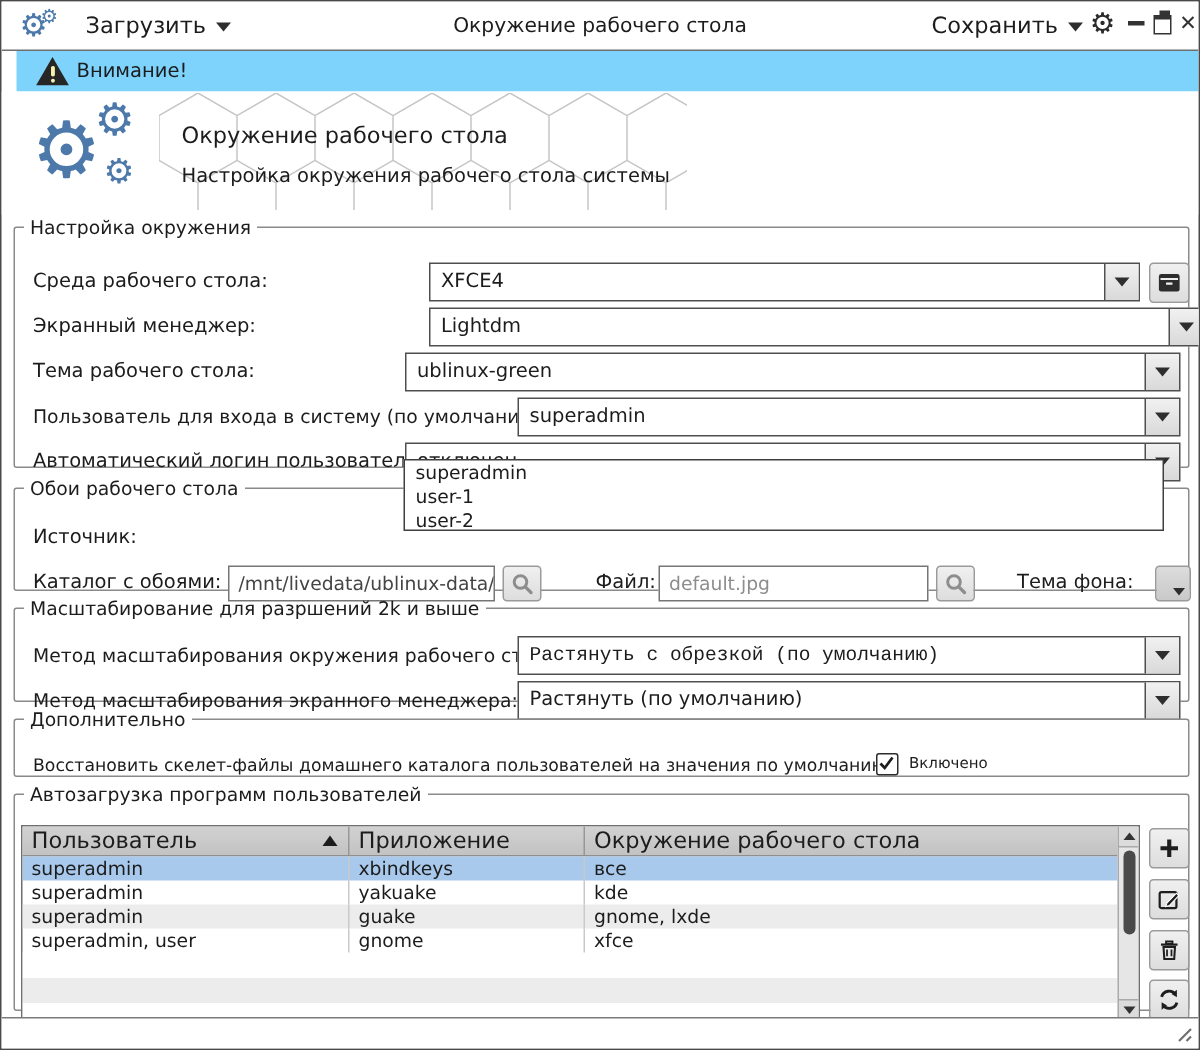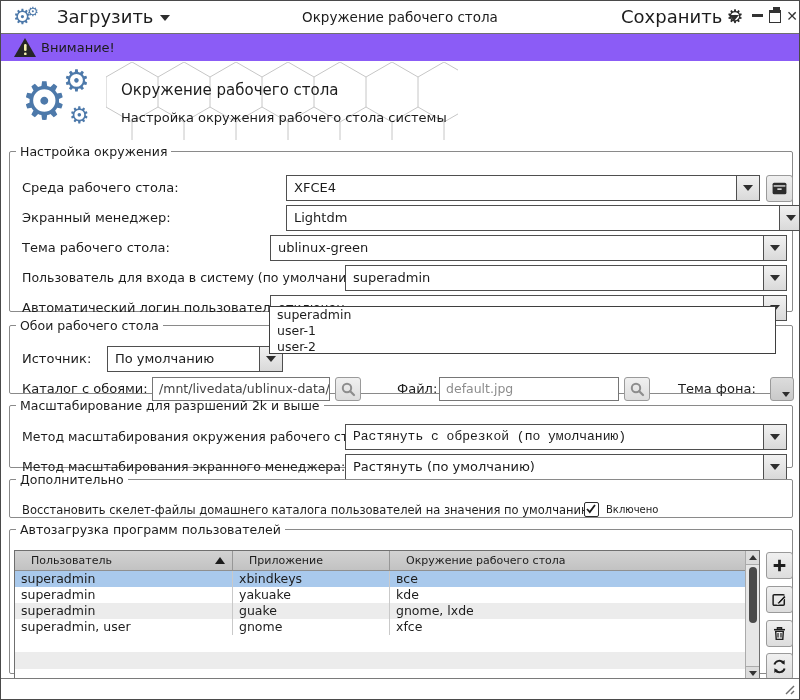--- a/index.html
+++ b/index.html
@@ -6,33 +6,33 @@
   .window{
     position:relative;width:800px;height:700px;background:#fff;
     border:1px solid #4a4a4a;box-sizing:border-box;overflow:hidden;
     font-family:"DejaVu Sans",sans-serif;color:#1c1c1c;
   }
   
   .titlebar{position:absolute;left:0;top:0;right:0;height:32px;background:#fff;border-bottom:1px solid #6f6f6f;}
   .tb-logo{position:absolute;left:12px;top:2px;width:32px;height:28px;color:#4d79aa;}
   .tb-logo .g1{position:absolute;left:0;top:0;font-size:21px;line-height:28px;}
   .tb-logo .g2{position:absolute;left:14px;top:-5px;font-size:13px;line-height:28px;}
-  .tb-btn{position:absolute;top:0;height:32px;line-height:32px;font-size:18px;cursor:default;}
+  .tb-btn{position:absolute;top:0;height:32px;line-height:32px;font-size:15px;cursor:default;}
   .tb-load{left:56px;}
   .tb-save{left:620px;}
   .caret{display:inline-block;width:0;height:0;border-left:5px solid transparent;border-right:5px solid transparent;border-top:6px solid #2e2e2e;margin-left:7px;vertical-align:middle;}
   .tb-title{position:absolute;left:0;right:0;top:0;height:32px;line-height:32px;text-align:center;font-size:13.5px;}
   .tb-gear{position:absolute;left:722px;top:0;width:24px;height:32px;line-height:31px;font-size:19px;color:#2b2b2b;text-align:center;}
   .winctl{position:absolute;top:0;height:32px;width:14px;text-align:center;color:#333;}
   .wc-min{left:750px;}.wc-max{left:767px;}.wc-close{left:784px;font-size:14px;line-height:30px;}
   .wc-min .bar{position:absolute;left:1px;top:13px;width:11px;height:3px;background:#333;}
   .wc-max .sq{position:absolute;left:1px;top:9px;width:10px;height:9px;border:1px solid #333;border-top-width:3px;}
   .wc-max .sq2{position:absolute;left:5px;top:6px;width:7px;height:3px;background:#333;}
   
-  .warnbar{position:absolute;left:0;top:33px;right:0;height:27px;background:#8b5cf6;}
+  .warnbar{position:absolute;left:10px;top:33px;right:0;height:27px;background:#7dd3fc;}
   .warn-ico{position:absolute;left:13px;top:4px;}
   .warn-text{position:absolute;left:40px;top:0;height:27px;line-height:27px;font-size:13px;color:#1c1c1c;}
   
   .hero{position:absolute;left:0;top:60px;right:0;height:82px;background:#fff;}
   .hex{position:absolute;left:105px;top:1px;}
   .hero-logo{position:absolute;left:20px;top:8px;width:92px;height:70px;color:#4d79aa;}
   .hero-logo .g1{position:absolute;left:0;top:4px;font-size:52px;line-height:56px;}
   .hero-logo .g2{position:absolute;left:42px;top:-8px;font-size:30px;line-height:40px;}
   .hero-logo .g3{position:absolute;left:48px;top:30px;font-size:23px;line-height:32px;}
   .hero-title{position:absolute;left:120px;top:20px;font-size:15px;color:#1c1c1c;}
@@ -50,21 +50,21 @@
   .tin{position:absolute;height:24px;background:#fff;border:1px solid #767676;box-sizing:border-box;font-size:12.5px;line-height:22px;padding:0 6px;white-space:nowrap;overflow:hidden;}
   .btn-sq{position:absolute;background:linear-gradient(#f0f0f0,#ddd);border:1px solid #9a9a9a;border-radius:3px;box-sizing:border-box;display:flex;align-items:center;justify-content:center;}
   .dropdown-list{position:absolute;left:268px;top:305px;width:507px;height:48px;background:#fff;border:1px solid #3f3f3f;box-sizing:border-box;z-index:30;}
   .dropdown-list .opt{height:16px;line-height:16px;font-size:12.5px;padding-left:7px;}
   
   .cb{position:absolute;width:15px;height:15px;border:1.5px solid #2c2c2c;border-radius:2px;background:#fff;box-sizing:border-box;}
   
   .grid{position:absolute;left:4px;top:13px;width:746px;height:131px;border:1px solid #6f6f6f;box-sizing:border-box;background:#fff;overflow:hidden;}
   .grid-fill{position:absolute;left:0;top:84px;right:14px;bottom:0;background:repeating-linear-gradient(to bottom,#fff 0 17px,#ececec 17px 34px);}
   .ghead{position:absolute;left:0;top:0;right:14px;height:20px;display:flex;background:linear-gradient(#d2d2d2,#c2c2c2);border-bottom:1px solid #8f8f8f;box-sizing:border-box;}
-  .ghead .hc{position:relative;font-size:11px;line-height:19px;padding-left:16px;border-right:1px solid #979797;box-sizing:border-box;white-space:nowrap;overflow:hidden;}
+  .ghead .hc{position:relative;font-size:15px;line-height:19px;padding-left:6px;border-right:1px solid #979797;box-sizing:border-box;white-space:nowrap;overflow:hidden;}
   .grow{position:absolute;left:0;right:14px;height:16px;display:flex;}
   .grow .c{font-size:12.5px;line-height:16px;padding-left:6px;border-right:1px solid #c9c9c9;box-sizing:border-box;white-space:nowrap;overflow:hidden;}
   .c1{width:218px;}.c2{width:157px;}.c3{flex:1;border-right:none!important;}
   .grow.alt{background:#ececec;}
   .grow.sel{background:#a9c9ec;}
   .sort{position:absolute;right:7px;top:6px;width:0;height:0;border-left:5px solid transparent;border-right:5px solid transparent;border-bottom:7px solid #1c1c1c;}
   
   .vsb{position:absolute;right:0;top:0;bottom:0;width:14px;background:#e6e6e6;border-left:1px solid #aaa;box-sizing:border-box;}
   .vsb .up,.vsb .dn{position:absolute;left:0;width:13px;height:13px;background:#dcdcdc;}
   .vsb .up{top:0;border-bottom:1px solid #aaa;}
@@ -177,24 +177,20 @@
   <div class="dropdown-list">
     <div class="opt">superadmin</div>
     <div class="opt">user-1</div>
     <div class="opt">user-2</div>
   </div>
 
   <fieldset class="fs" style="top:317px;height:76px;">
     <legend>Обои рабочего стола</legend>
 
     <div class="lab" style="left:12px;top:13px;line-height:26px;">Источник:</div>
-    <div class="combo" style="left:97px;top:13px;width:176px;">
-      <div class="val">По умолчанию</div>
-      <div class="dbtn"></div>
-    </div>
 
     <div class="lab" style="left:12px;top:44px;line-height:24px;">Каталог с обоями:</div>
     <div class="tin" style="left:142px;top:44px;width:178px;color:#444;">/mnt/livedata/ublinux-data/b</div>
     <div class="btn-sq" style="left:325px;top:44px;width:26px;height:24px;">
       <svg width="15" height="15" viewBox="0 0 15 15">
         <circle cx="6" cy="6" r="4.2" fill="none" stroke="#8d8d8d" stroke-width="2"></circle>
         <line x1="9.2" y1="9.2" x2="13" y2="13" stroke="#8d8d8d" stroke-width="2.2" stroke-linecap="round"></line>
       </svg>
     </div>
 

